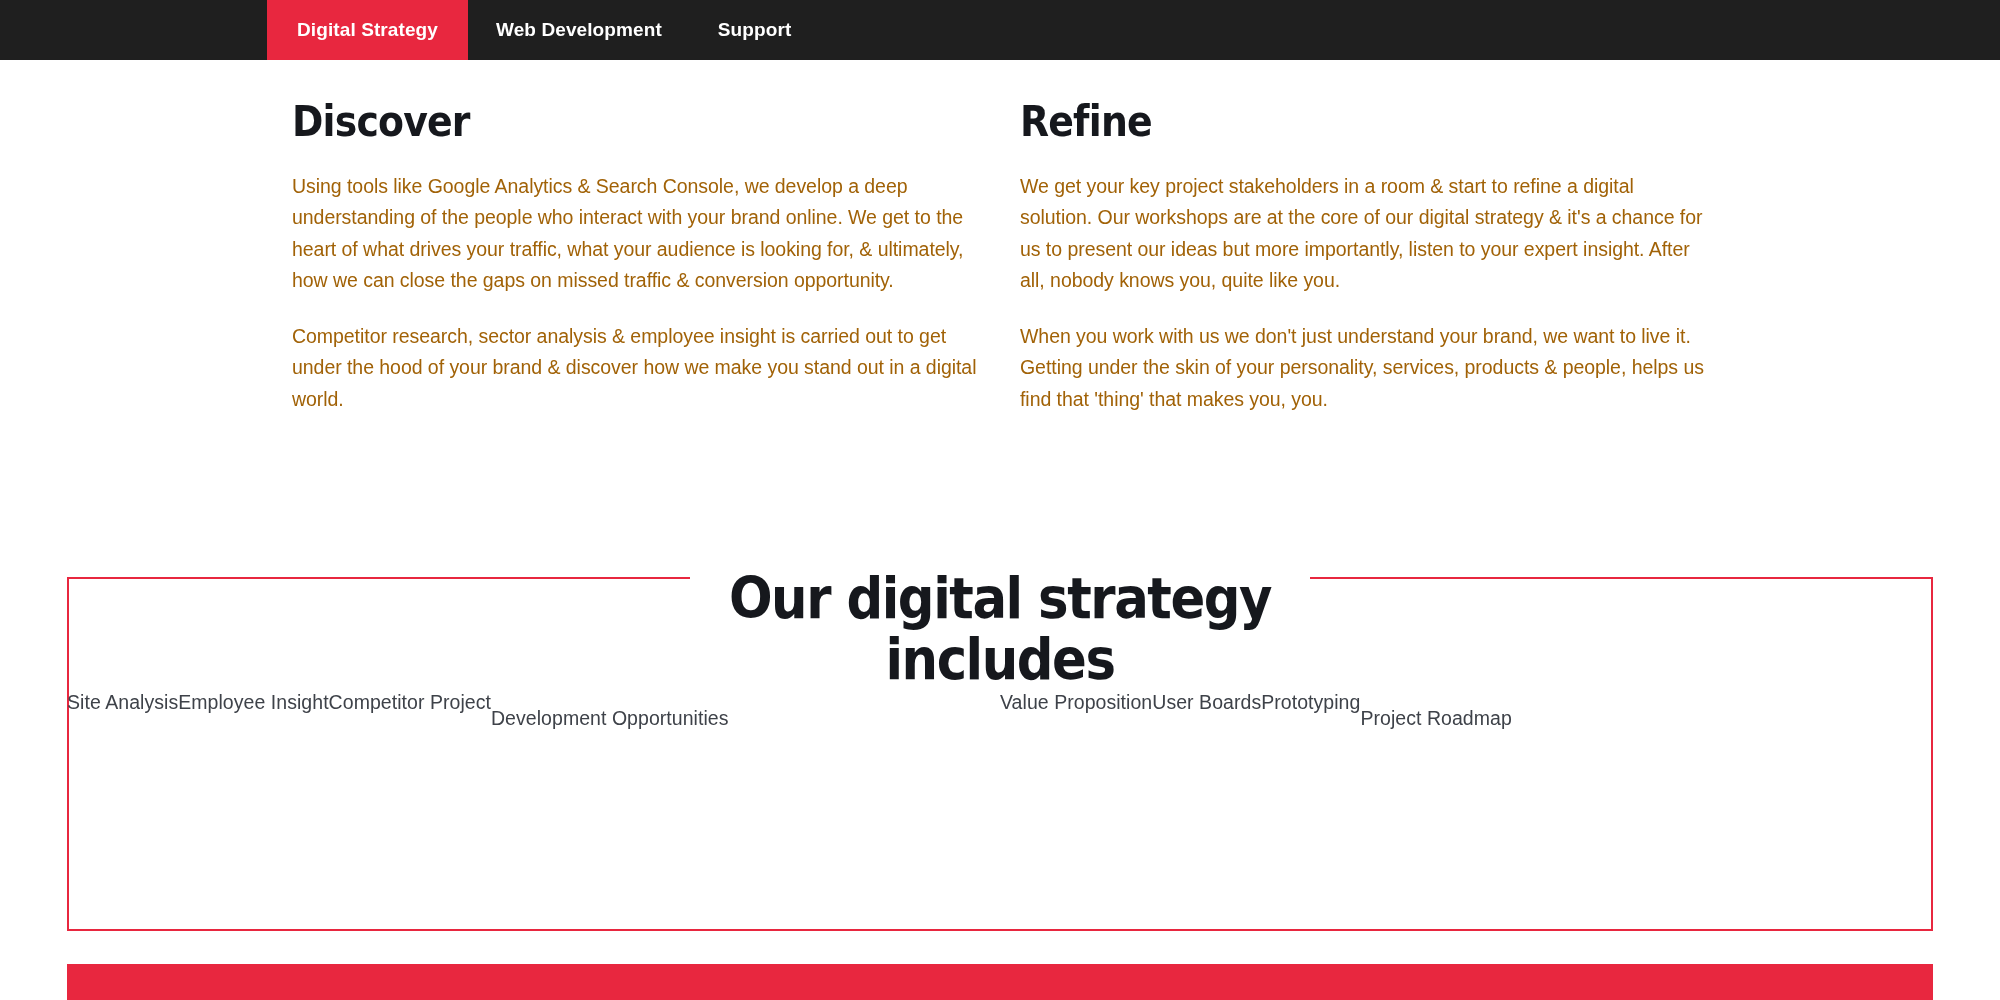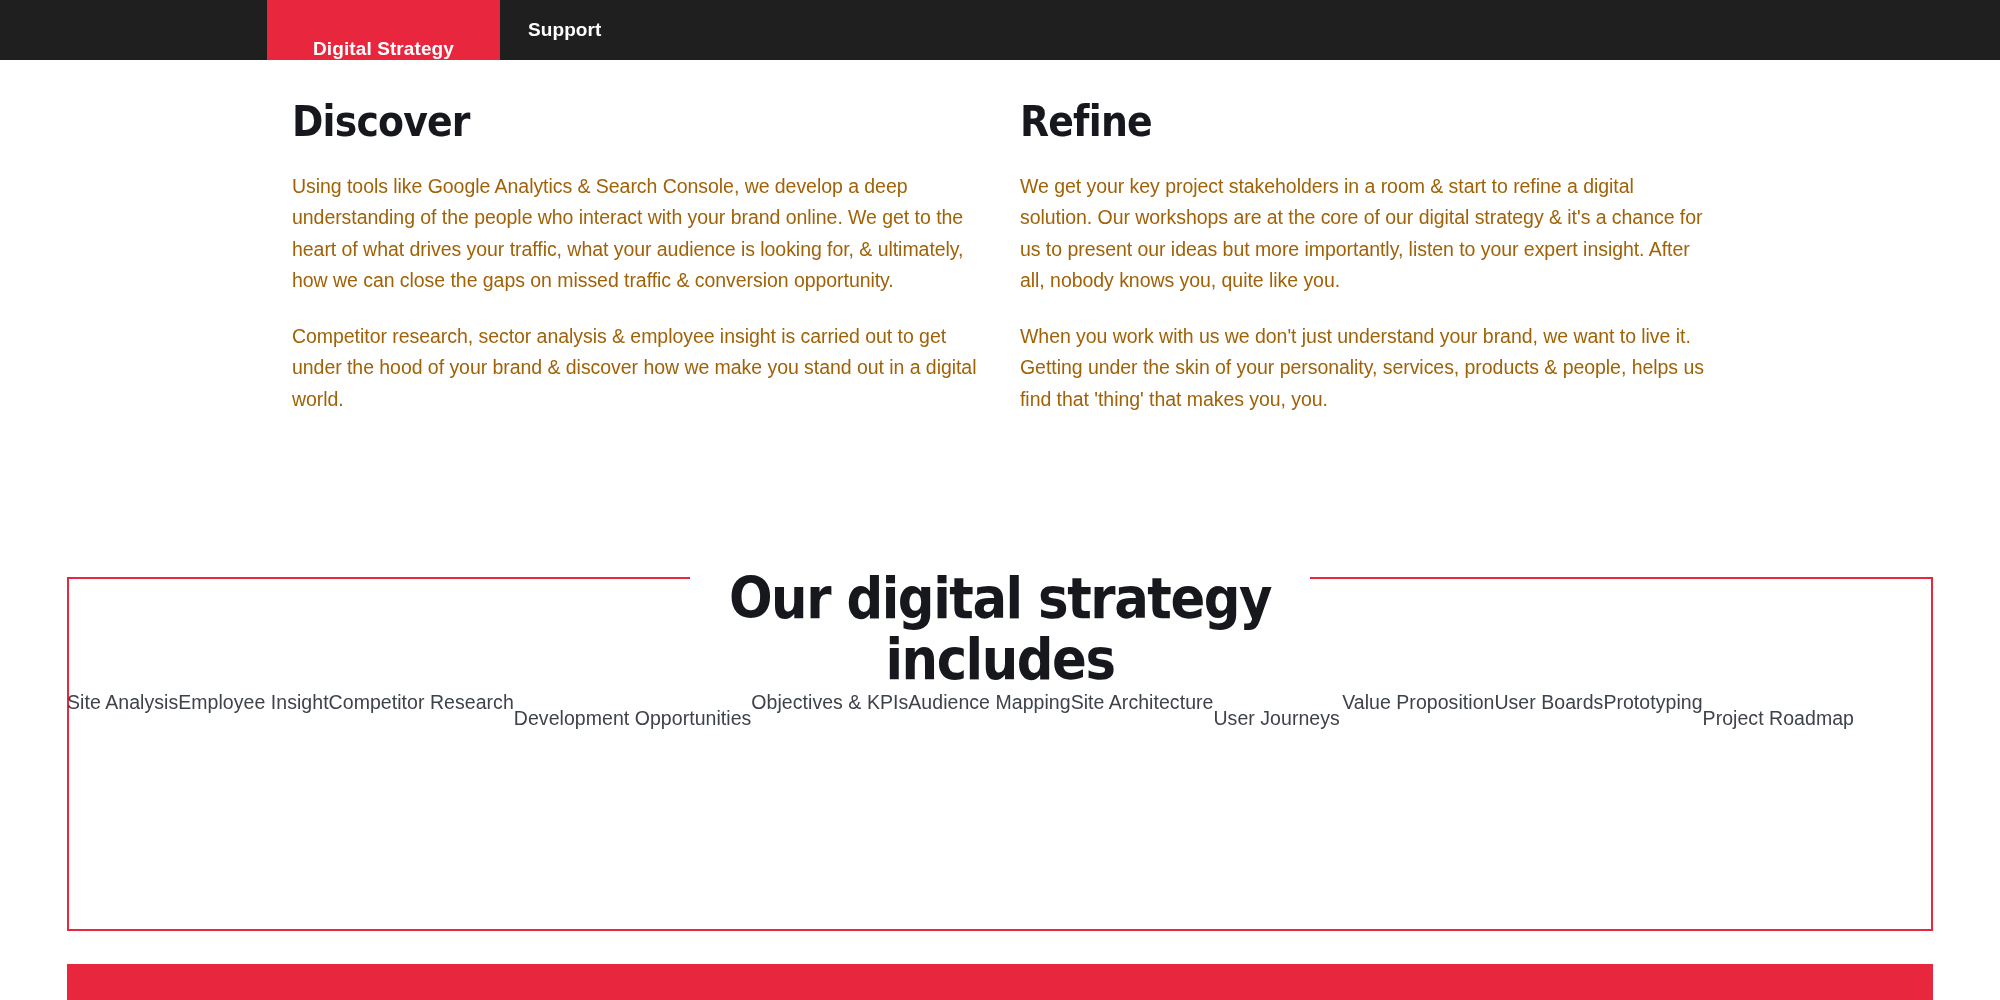--- a/index.html
+++ b/index.html
@@ -38,21 +38,21 @@
     font-weight: 700;
     letter-spacing: 0.1px;
     font-family: "Liberation Sans", "DejaVu Sans", sans-serif;
     cursor: pointer;
     white-space: nowrap;
     user-select: none;
   }
   .nav-item.active {
     background: #E8273F;
   }
-  .nav-item.first { padding: 0 46px; align-items: flex-end; }
+  .nav-item.first { padding: 0 30px; }
 
   
   .intro {
     position: absolute;
     top: 60px;
     left: 0;
     width: 2000px;
     height: 460px;
     padding-left: 7px;
   }
@@ -168,20 +168,23 @@
 </style>
 </head>
 <body>
 
 <nav class="navbar">
   <div class="nav-spacer"></div>
   <div class="nav-item active first">
     <span>Digital Strategy</span>
   </div>
   <div class="nav-item">
+    <span>Web Development</span>
+  </div>
+  <div class="nav-item">
     <span>Support</span>
   </div>
 </nav>
 
 <section class="intro">
 
   <div class="intro-col left">
     <h2 class="col-heading">Discover</h2>
     <p class="col-para">Using tools like Google Analytics &amp; Search Console, we develop a deep understanding of the people who interact with your brand online. We get to the heart of what drives your traffic, what your audience is looking for, &amp; ultimately, how we can close the gaps on missed traffic &amp; conversion opportunity.</p>
     <p class="col-para">Competitor research, sector analysis &amp; employee insight is carried out to get under the hood of your brand &amp; discover how we make you stand out in a digital world.</p>
@@ -203,30 +206,24 @@
   <h2 class="strategy-title">
     <span>Our digital strategy</span><br>
     <span>includes</span>
   </h2>
 
   <div class="strategy-columns">
 
     <div class="strategy-col">
       <div class="strategy-item">Site Analysis</div>
       <div class="strategy-item">Employee Insight</div>
-      <div class="strategy-item">Competitor Research</div>
+      <div class="strategy-item">Competitor Project</div>
       <div class="strategy-item">Development Opportunities</div>
     </div>
 
-    <div class="strategy-col">
-      <div class="strategy-item">Objectives &amp; KPIs</div>
-      <div class="strategy-item">Audience Mapping</div>
-      <div class="strategy-item">Site Architecture</div>
-      <div class="strategy-item">User Journeys</div>
-    </div>
 
     <div class="strategy-col">
       <div class="strategy-item">Value Proposition</div>
       <div class="strategy-item">User Boards</div>
       <div class="strategy-item">Prototyping</div>
       <div class="strategy-item">Project Roadmap</div>
     </div>
 
   </div>
 

